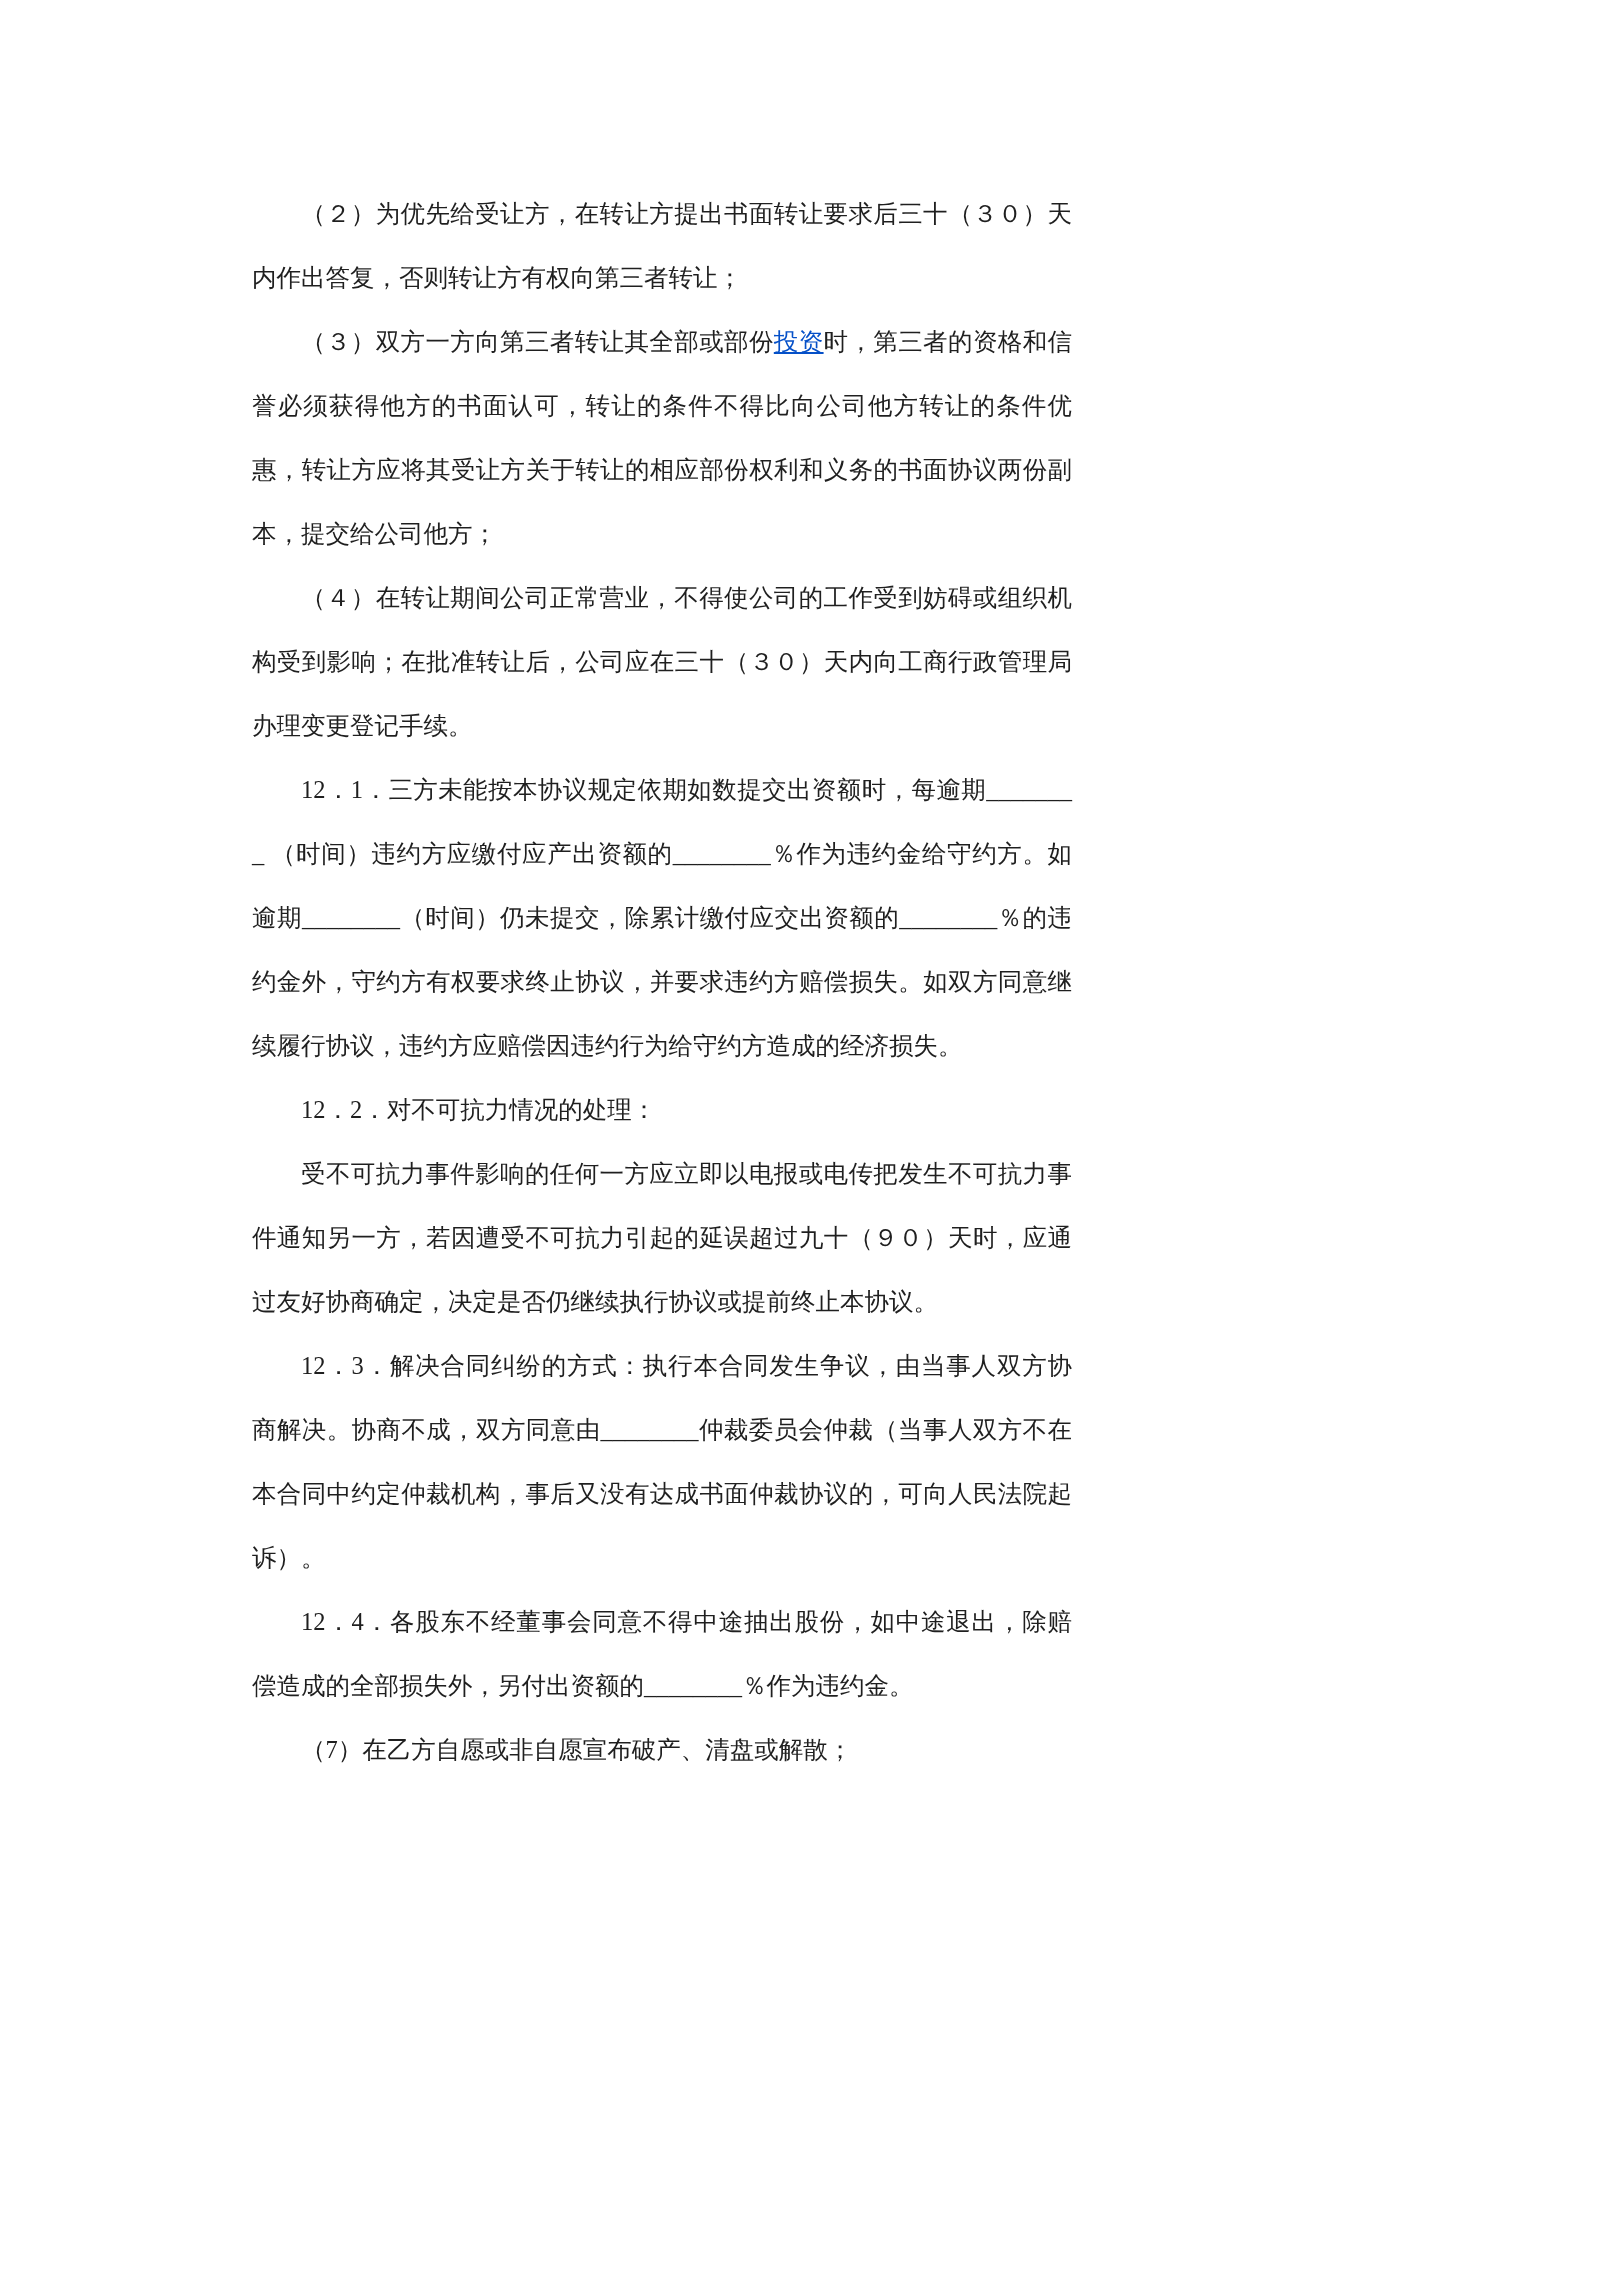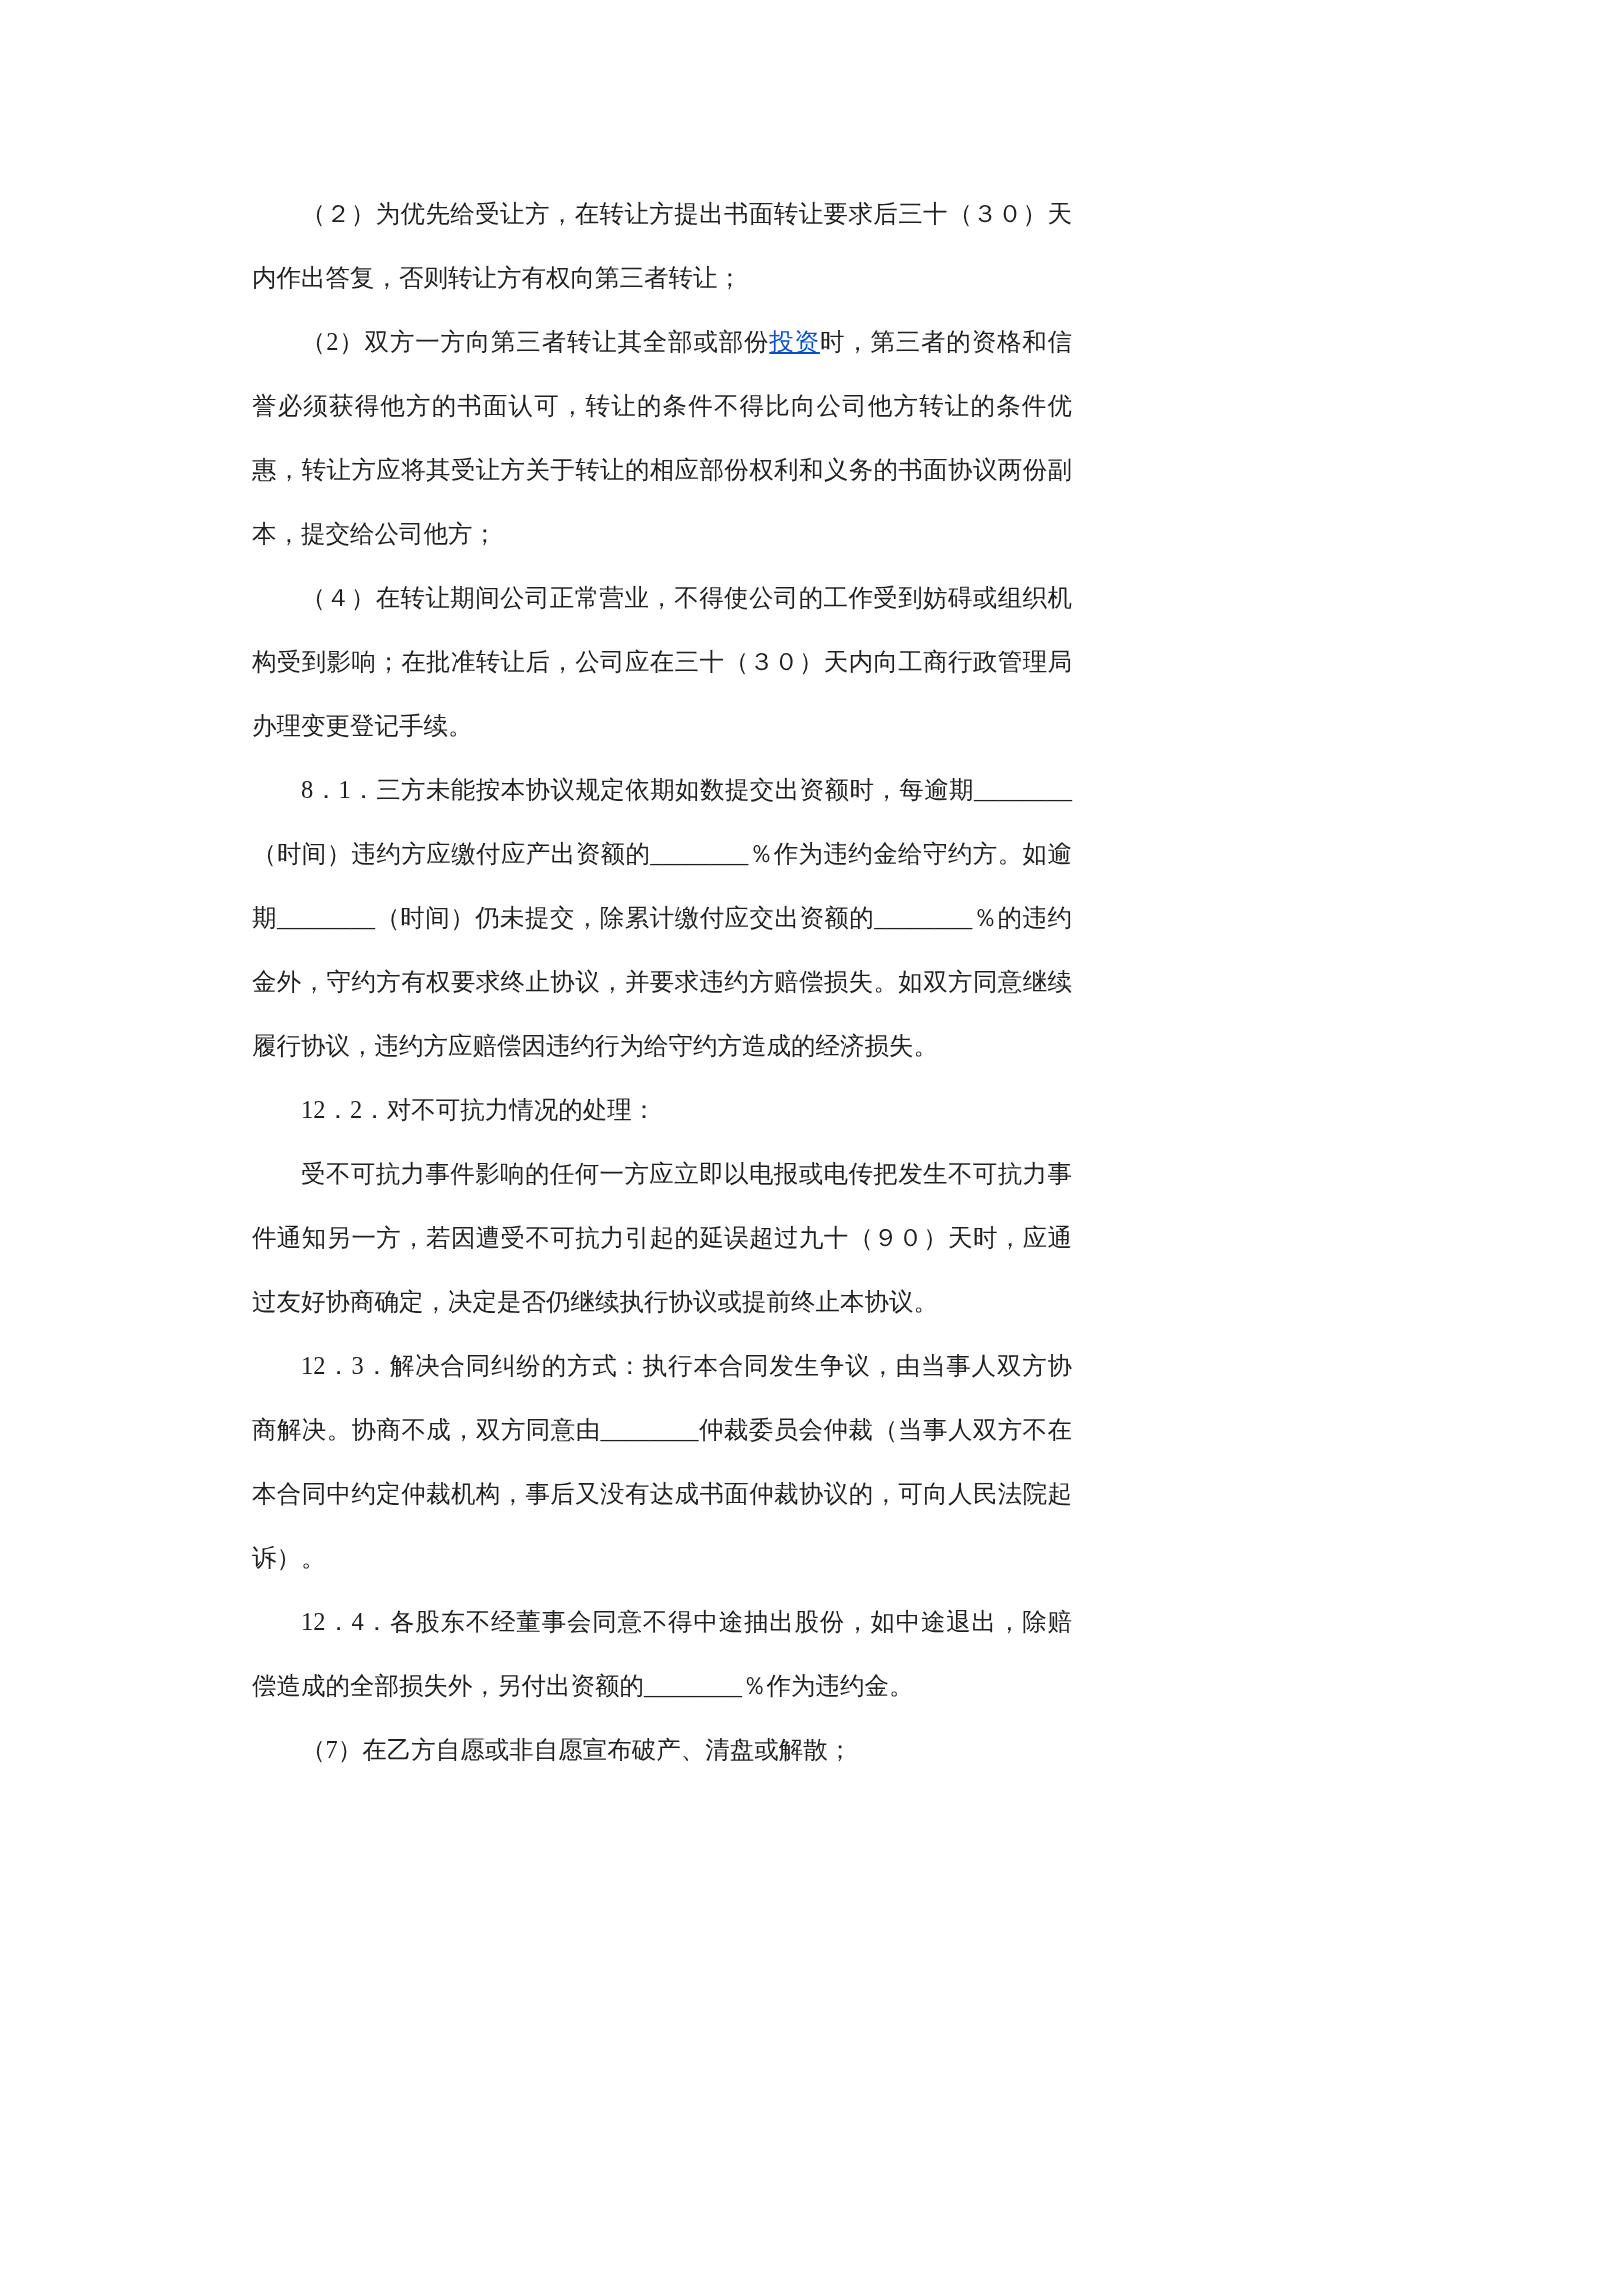--- a/index.html
+++ b/index.html
@@ -33,23 +33,23 @@
     color:var(--link-color);
     cursor:pointer;
   }
 </style>
 </head>
 <body>
 
 <main class="page">
   <div>
       <p class="para"><span>（２）为优先给受让方，在转让方提出书面转让要求后三十（３０）天内作出答复，否则转让方有权向第三者转让；</span></p>
-      <p class="para"><span>（2）双方一方向第三者转让其全部或部份</span><a class="doc-link" href="#">投资</a><span>时，第三者的资格和信誉必须获得他方的书面认可，转让的条件不得比向公司他方转让的条件优惠，转让方应将其受让方关于转让的相应部份权利和义务的书面协议两份副本，提交给公司他方；</span></p>
+      <p class="para"><span>（３）双方一方向第三者转让其全部或部份</span><a class="doc-link" href="#">投资</a><span>时，第三者的资格和信誉必须获得他方的书面认可，转让的条件不得比向公司他方转让的条件优惠，转让方应将其受让方关于转让的相应部份权利和义务的书面协议两份副本，提交给公司他方；</span></p>
       <p class="para"><span>（４）在转让期间公司正常营业，不得使公司的工作受到妨碍或组织机构受到影响；在批准转让后，公司应在三十（３０）天内向工商行政管理局办理变更登记手续。</span></p>
-      <p class="para"><span>8．1．三方未能按本协议规定依期如数提交出资额时，每逾期________ （时间）违约方应缴付应产出资额的________％作为违约金给守约方。如逾期________（时间）仍未提交，除累计缴付应交出资额的________％的违约金外，守约方有权要求终止协议，并要求违约方赔偿损失。如双方同意继续履行协议，违约方应赔偿因违约行为给守约方造成的经济损失。</span></p>
+      <p class="para"><span>12．1．三方未能按本协议规定依期如数提交出资额时，每逾期________ （时间）违约方应缴付应产出资额的________％作为违约金给守约方。如逾期________（时间）仍未提交，除累计缴付应交出资额的________％的违约金外，守约方有权要求终止协议，并要求违约方赔偿损失。如双方同意继续履行协议，违约方应赔偿因违约行为给守约方造成的经济损失。</span></p>
       <p class="para"><span>12．2．对不可抗力情况的处理：</span></p>
       <p class="para"><span>受不可抗力事件影响的任何一方应立即以电报或电传把发生不可抗力事件通知另一方，若因遭受不可抗力引起的延误超过九十（９０）天时，应通过友好协商确定，决定是否仍继续执行协议或提前终止本协议。</span></p>
       <p class="para"><span>12．3．解决合同纠纷的方式：执行本合同发生争议，由当事人双方协商解决。协商不成，双方同意由________仲裁委员会仲裁（当事人双方不在本合同中约定仲裁机构，事后又没有达成书面仲裁协议的，可向人民法院起诉）。</span></p>
       <p class="para"><span>12．4．各股东不经董事会同意不得中途抽出股份，如中途退出，除赔偿造成的全部损失外，另付出资额的________％作为违约金。</span></p>
       <p class="para"><span>（7）在乙方自愿或非自愿宣布破产、清盘或解散；</span></p>
     </div>
 </main>
 
 
 </body></html>

